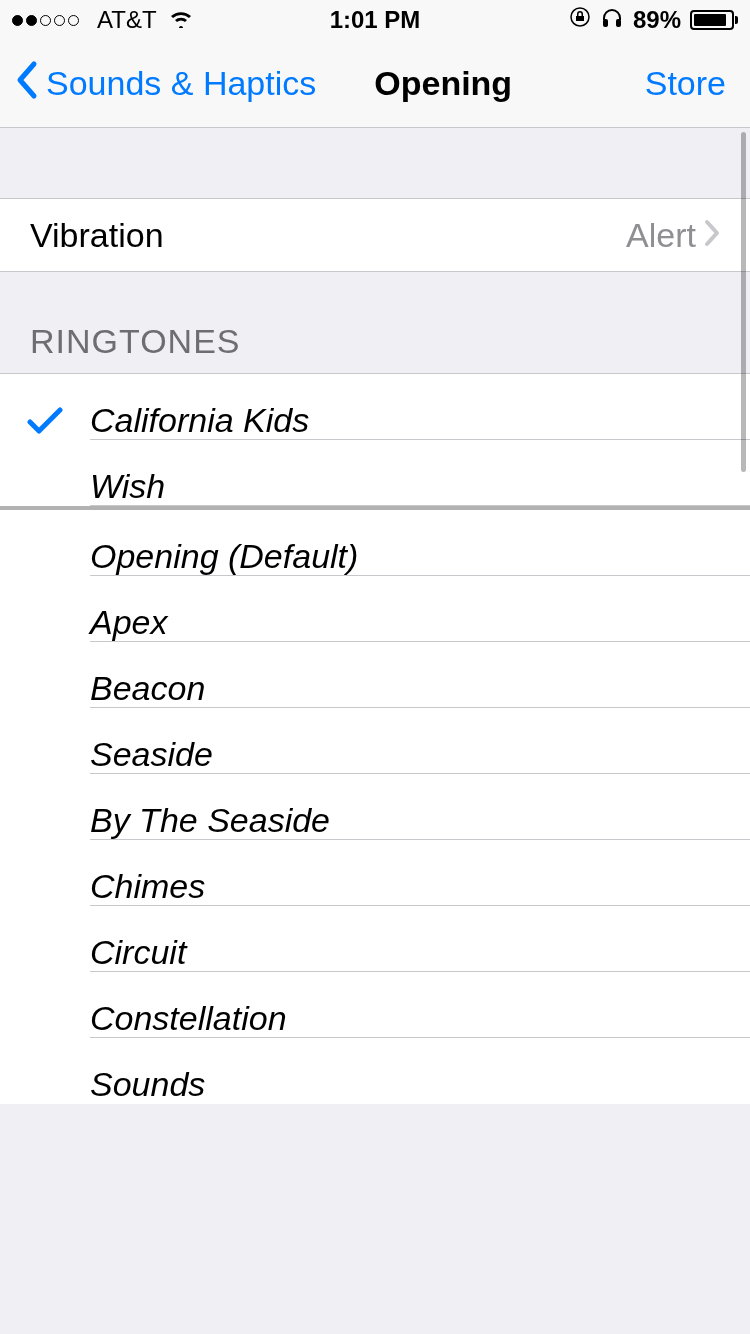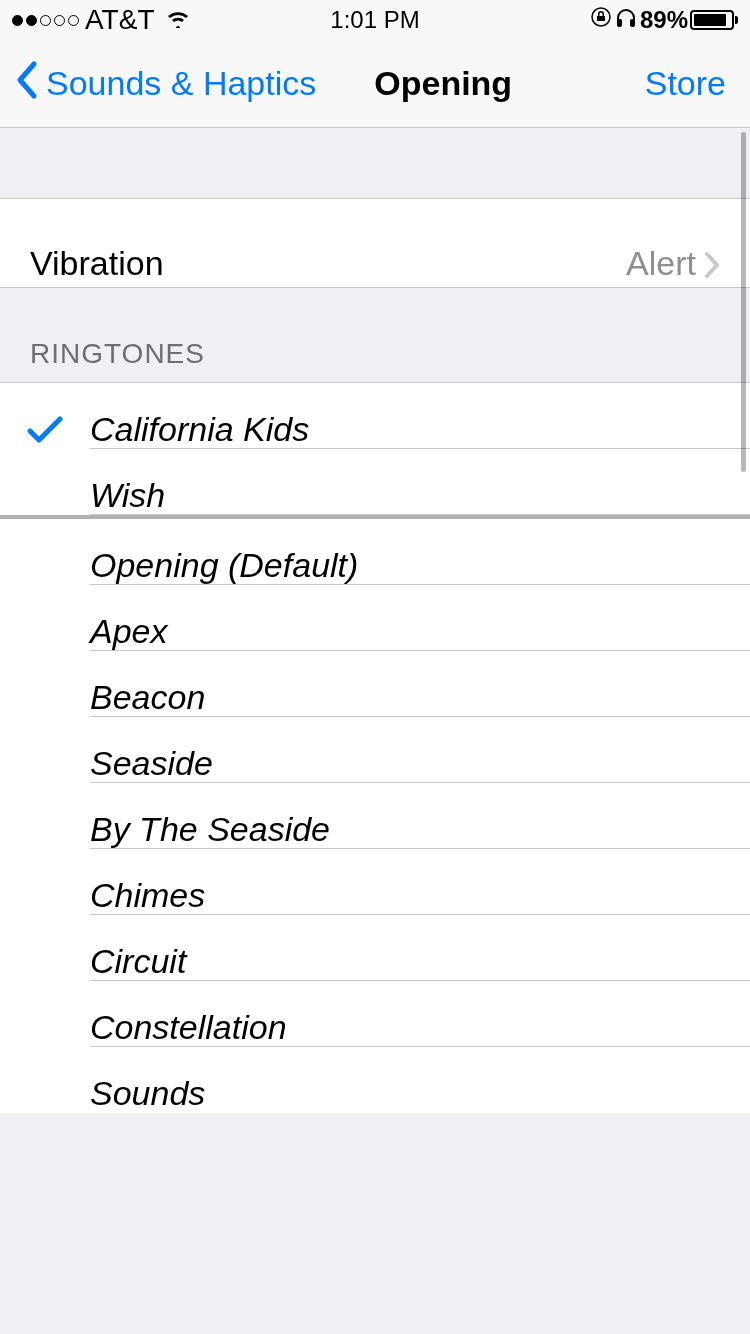--- a/index.html
+++ b/index.html
@@ -41,37 +41,37 @@
     .dot {
       width: 11px;
       height: 11px;
       border-radius: 50%;
       border: 1.5px solid #000;
     }
     .dot.filled {
       background: #000;
     }
     .carrier {
-      font-size: 28px;
+      font-size: 24px;
       font-weight: 400;
-      margin-left: 0;
+      margin-left: 12px;
     }
     .wifi-icon {
       margin-left: 4px;
     }
     .status-center {
       position: absolute;
       left: 50%;
       transform: translateX(-50%);
-      font-weight: 400;
+      font-weight: 700;
     }
     .status-right {
       display: flex;
       align-items: center;
-      gap: 2px;
+      gap: 9px;
     }
     .battery {
       display: flex;
       align-items: center;
     }
     .battery-body {
       width: 44px;
       height: 20px;
       border: 2px solid #000;
       border-radius: 4px;
@@ -130,38 +130,38 @@
     
     .content {
       height: calc(1334px - 128px);
       overflow-y: auto;
     }
     .spacer {
       height: 70px;
     }
     .section-header {
       padding: 0 30px 12px;
-      font-size: 28px;
+      font-size: 34px;
       color: #6d6d72;
       letter-spacing: 1px;
       border-radius: 29px;
     }
     .section-header-tall {
       padding: 50px 30px 12px;
     }
     .row-group {
       background: #fff;
       border-top: 1px solid #c8c7cc;
       border-bottom: 1px solid #c8c7cc;
     }
     .row {
-      height: 88px;
-      display: flex;
-      align-items: flex-end;
-      padding: 4px 30px;
+      height: 72px;
+      display: flex;
+      align-items: center;
+      padding: 16px 30px;
       position: relative;
       background: #fff;
     }
     .row-label {
       font-size: 34px;
       color: #000;
       flex: 1;
     }
     .row-value {
       font-size: 34px;

